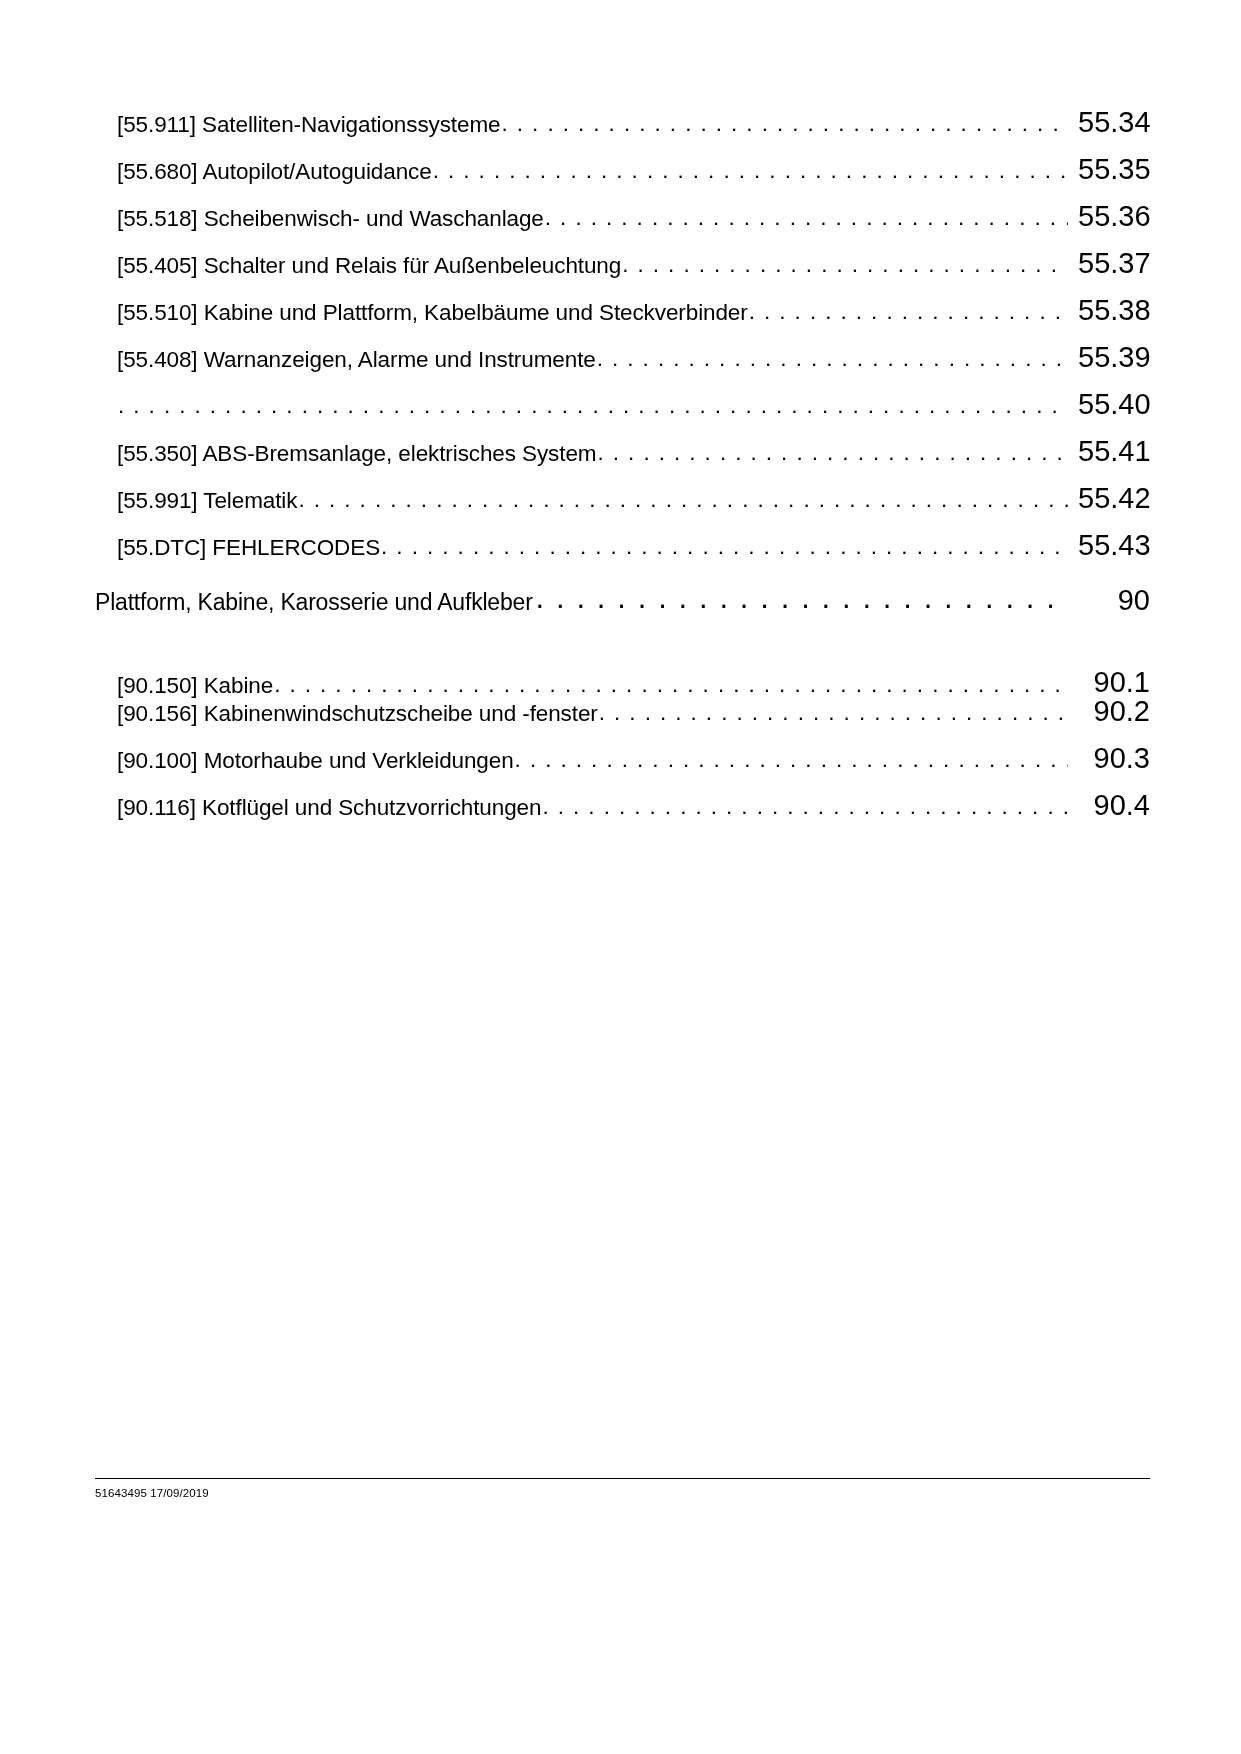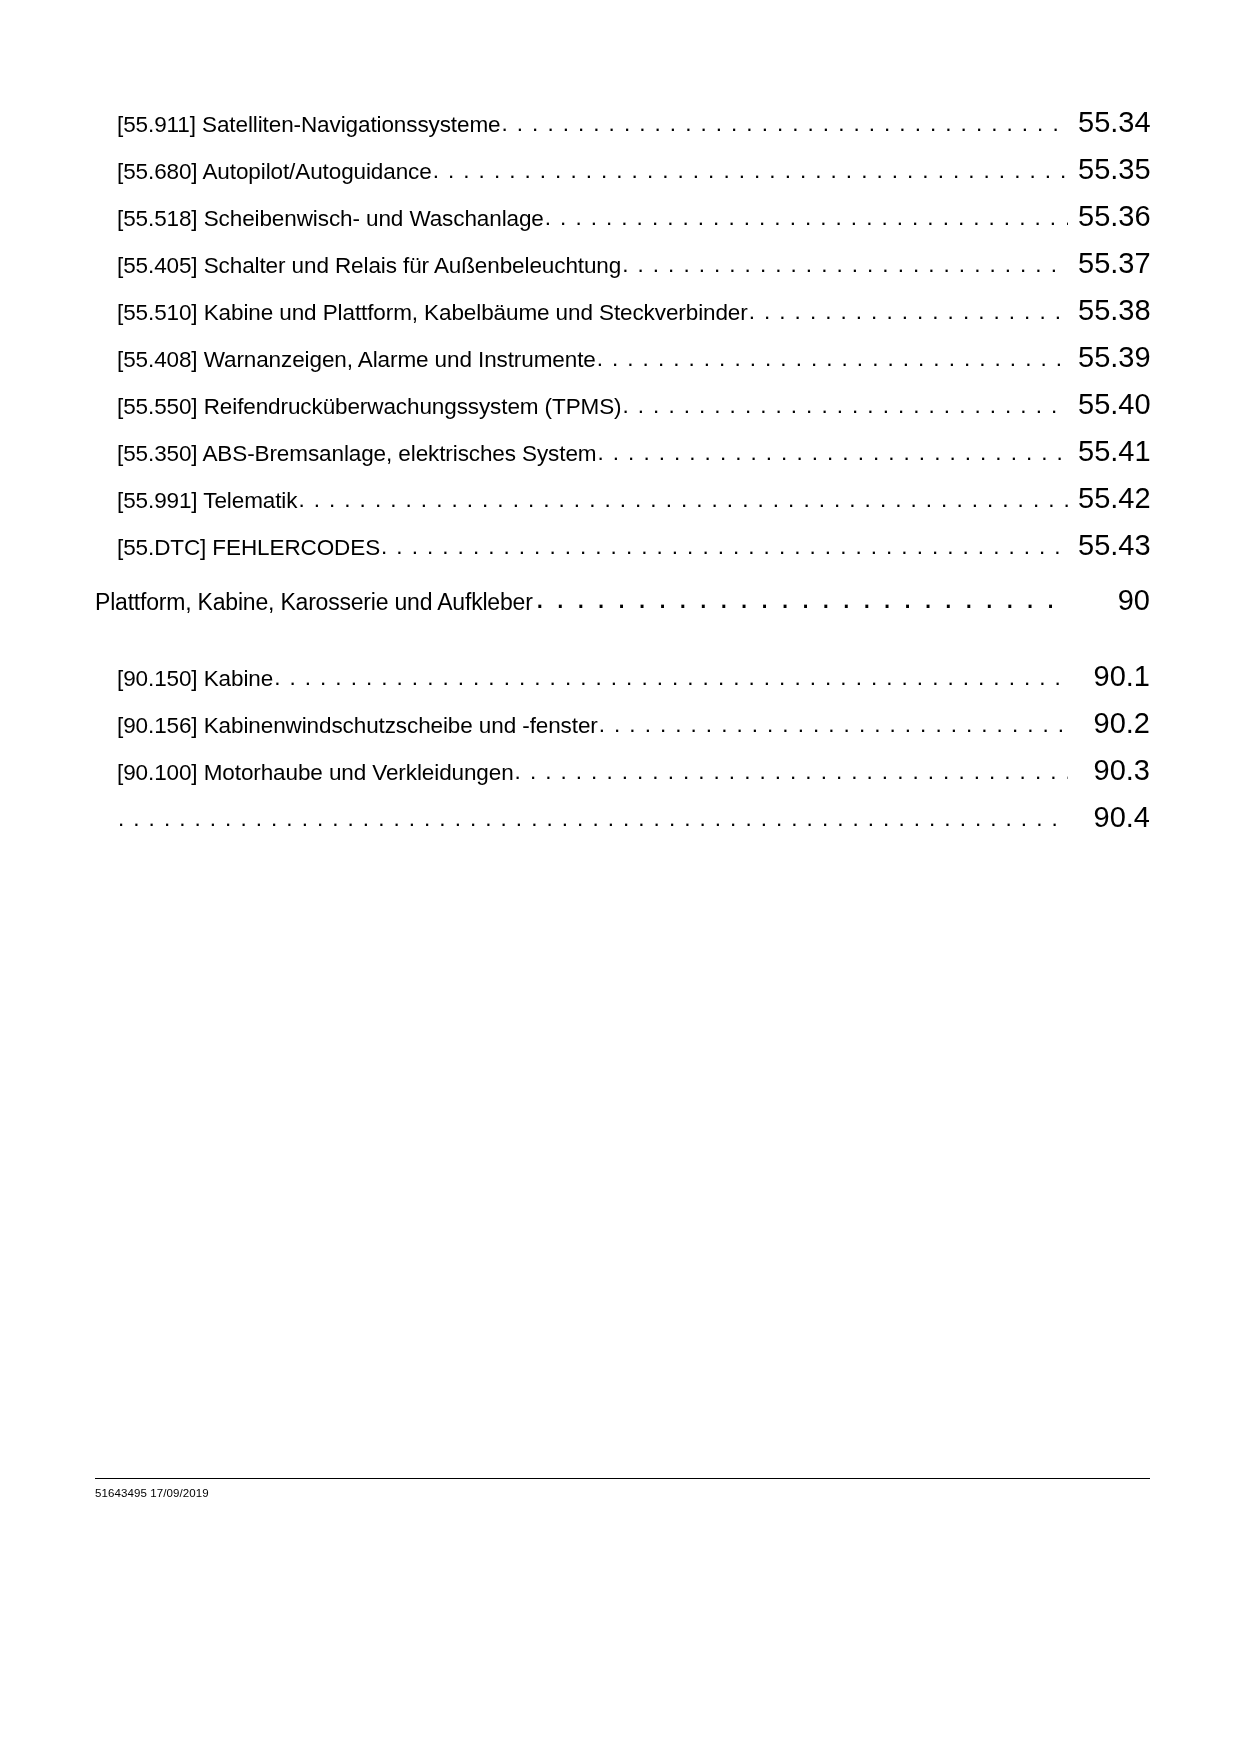--- a/index.html
+++ b/index.html
@@ -98,21 +98,21 @@
   .heading-page {
     font-size: 29px;
     line-height: 1;
     text-align: right;
     min-width: 72px;
     white-space: nowrap;
     padding-left: 8px;
   }
 
   
-  .after-heading { margin-top: 16px; }
+  .after-heading { margin-top: 4px; align-items: flex-end; }
 
   
   .footer {
     position: absolute;
     left: 95px;
     top: 1478px;
     width: 1055px;
   }
   .footer-rule {
     width: 100%;
@@ -156,21 +156,20 @@
         <span class="entry-title">[55.510] Kabine und Plattform, Kabelbäume und Steckverbinder</span>
         <span class="leader">. . . . . . . . . . . . . . . . . . . . . . . . . . . . . . . . . . . . . . . . . . . . . . . . . . . . . . . . . . . . . . . . . . . . . . . . . . . . . . . . . . . . . . . . . . . . . . . . . . . . . . . . . . . . . . . . . . . . . . . . . . . . . . . . . . . . . . . . . . . . . . . . . . . . . . . . . . . . . . . . . . . . . . . . . . . . . . . . . . . . . . . . . . . . . . . . . . . . . . . . . . . . . . . . . . . . . . . . . . . </span>
         <span class="entry-page">55.38</span>
       </div>
       <div class="toc-row entry-row">
         <span class="entry-title">[55.408] Warnanzeigen, Alarme und Instrumente</span>
         <span class="leader">. . . . . . . . . . . . . . . . . . . . . . . . . . . . . . . . . . . . . . . . . . . . . . . . . . . . . . . . . . . . . . . . . . . . . . . . . . . . . . . . . . . . . . . . . . . . . . . . . . . . . . . . . . . . . . . . . . . . . . . . . . . . . . . . . . . . . . . . . . . . . . . . . . . . . . . . . . . . . . . . . . . . . . . . . . . . . . . . . . . . . . . . . . . . . . . . . . . . . . . . . . . . . . . . . . . . . . . . . . . </span>
         <span class="entry-page">55.39</span>
       </div>
       <div class="toc-row entry-row">
-        <span class="entry-title">[55.550] Reifendrucküberwachungssystem (TPMS)</span>
         <span class="leader">. . . . . . . . . . . . . . . . . . . . . . . . . . . . . . . . . . . . . . . . . . . . . . . . . . . . . . . . . . . . . . . . . . . . . . . . . . . . . . . . . . . . . . . . . . . . . . . . . . . . . . . . . . . . . . . . . . . . . . . . . . . . . . . . . . . . . . . . . . . . . . . . . . . . . . . . . . . . . . . . . . . . . . . . . . . . . . . . . . . . . . . . . . . . . . . . . . . . . . . . . . . . . . . . . . . . . . . . . . . </span>
         <span class="entry-page">55.40</span>
       </div>
       <div class="toc-row entry-row">
         <span class="entry-title">[55.350] ABS-Bremsanlage, elektrisches System</span>
         <span class="leader">. . . . . . . . . . . . . . . . . . . . . . . . . . . . . . . . . . . . . . . . . . . . . . . . . . . . . . . . . . . . . . . . . . . . . . . . . . . . . . . . . . . . . . . . . . . . . . . . . . . . . . . . . . . . . . . . . . . . . . . . . . . . . . . . . . . . . . . . . . . . . . . . . . . . . . . . . . . . . . . . . . . . . . . . . . . . . . . . . . . . . . . . . . . . . . . . . . . . . . . . . . . . . . . . . . . . . . . . . . . </span>
         <span class="entry-page">55.41</span>
       </div>
       <div class="toc-row entry-row">
         <span class="entry-title">[55.991] Telematik</span>
@@ -196,20 +195,21 @@
         <span class="entry-title">[90.156] Kabinenwindschutzscheibe und -fenster</span>
         <span class="leader">. . . . . . . . . . . . . . . . . . . . . . . . . . . . . . . . . . . . . . . . . . . . . . . . . . . . . . . . . . . . . . . . . . . . . . . . . . . . . . . . . . . . . . . . . . . . . . . . . . . . . . . . . . . . . . . . . . . . . . . . . . . . . . . . . . . . . . . . . . . . . . . . . . . . . . . . . . . . . . . . . . . . . . . . . . . . . . . . . . . . . . . . . . . . . . . . . . . . . . . . . . . . . . . . . . . . . . . . . . . </span>
         <span class="entry-page">90.2</span>
       </div>
       <div class="toc-row entry-row">
         <span class="entry-title">[90.100] Motorhaube und Verkleidungen</span>
         <span class="leader">. . . . . . . . . . . . . . . . . . . . . . . . . . . . . . . . . . . . . . . . . . . . . . . . . . . . . . . . . . . . . . . . . . . . . . . . . . . . . . . . . . . . . . . . . . . . . . . . . . . . . . . . . . . . . . . . . . . . . . . . . . . . . . . . . . . . . . . . . . . . . . . . . . . . . . . . . . . . . . . . . . . . . . . . . . . . . . . . . . . . . . . . . . . . . . . . . . . . . . . . . . . . . . . . . . . . . . . . . . . </span>
         <span class="entry-page">90.3</span>
       </div>
       <div class="toc-row entry-row">
+        <span class="entry-title">[90.116] Kotflügel und Schutzvorrichtungen</span>
         <span class="leader">. . . . . . . . . . . . . . . . . . . . . . . . . . . . . . . . . . . . . . . . . . . . . . . . . . . . . . . . . . . . . . . . . . . . . . . . . . . . . . . . . . . . . . . . . . . . . . . . . . . . . . . . . . . . . . . . . . . . . . . . . . . . . . . . . . . . . . . . . . . . . . . . . . . . . . . . . . . . . . . . . . . . . . . . . . . . . . . . . . . . . . . . . . . . . . . . . . . . . . . . . . . . . . . . . . . . . . . . . . . </span>
         <span class="entry-page">90.4</span>
       </div>
     </div>
 
   <div class="footer">
     <div class="footer-rule"></div>
     <div class="footer-text">51643495 17/09/2019</div>
   </div>
 

